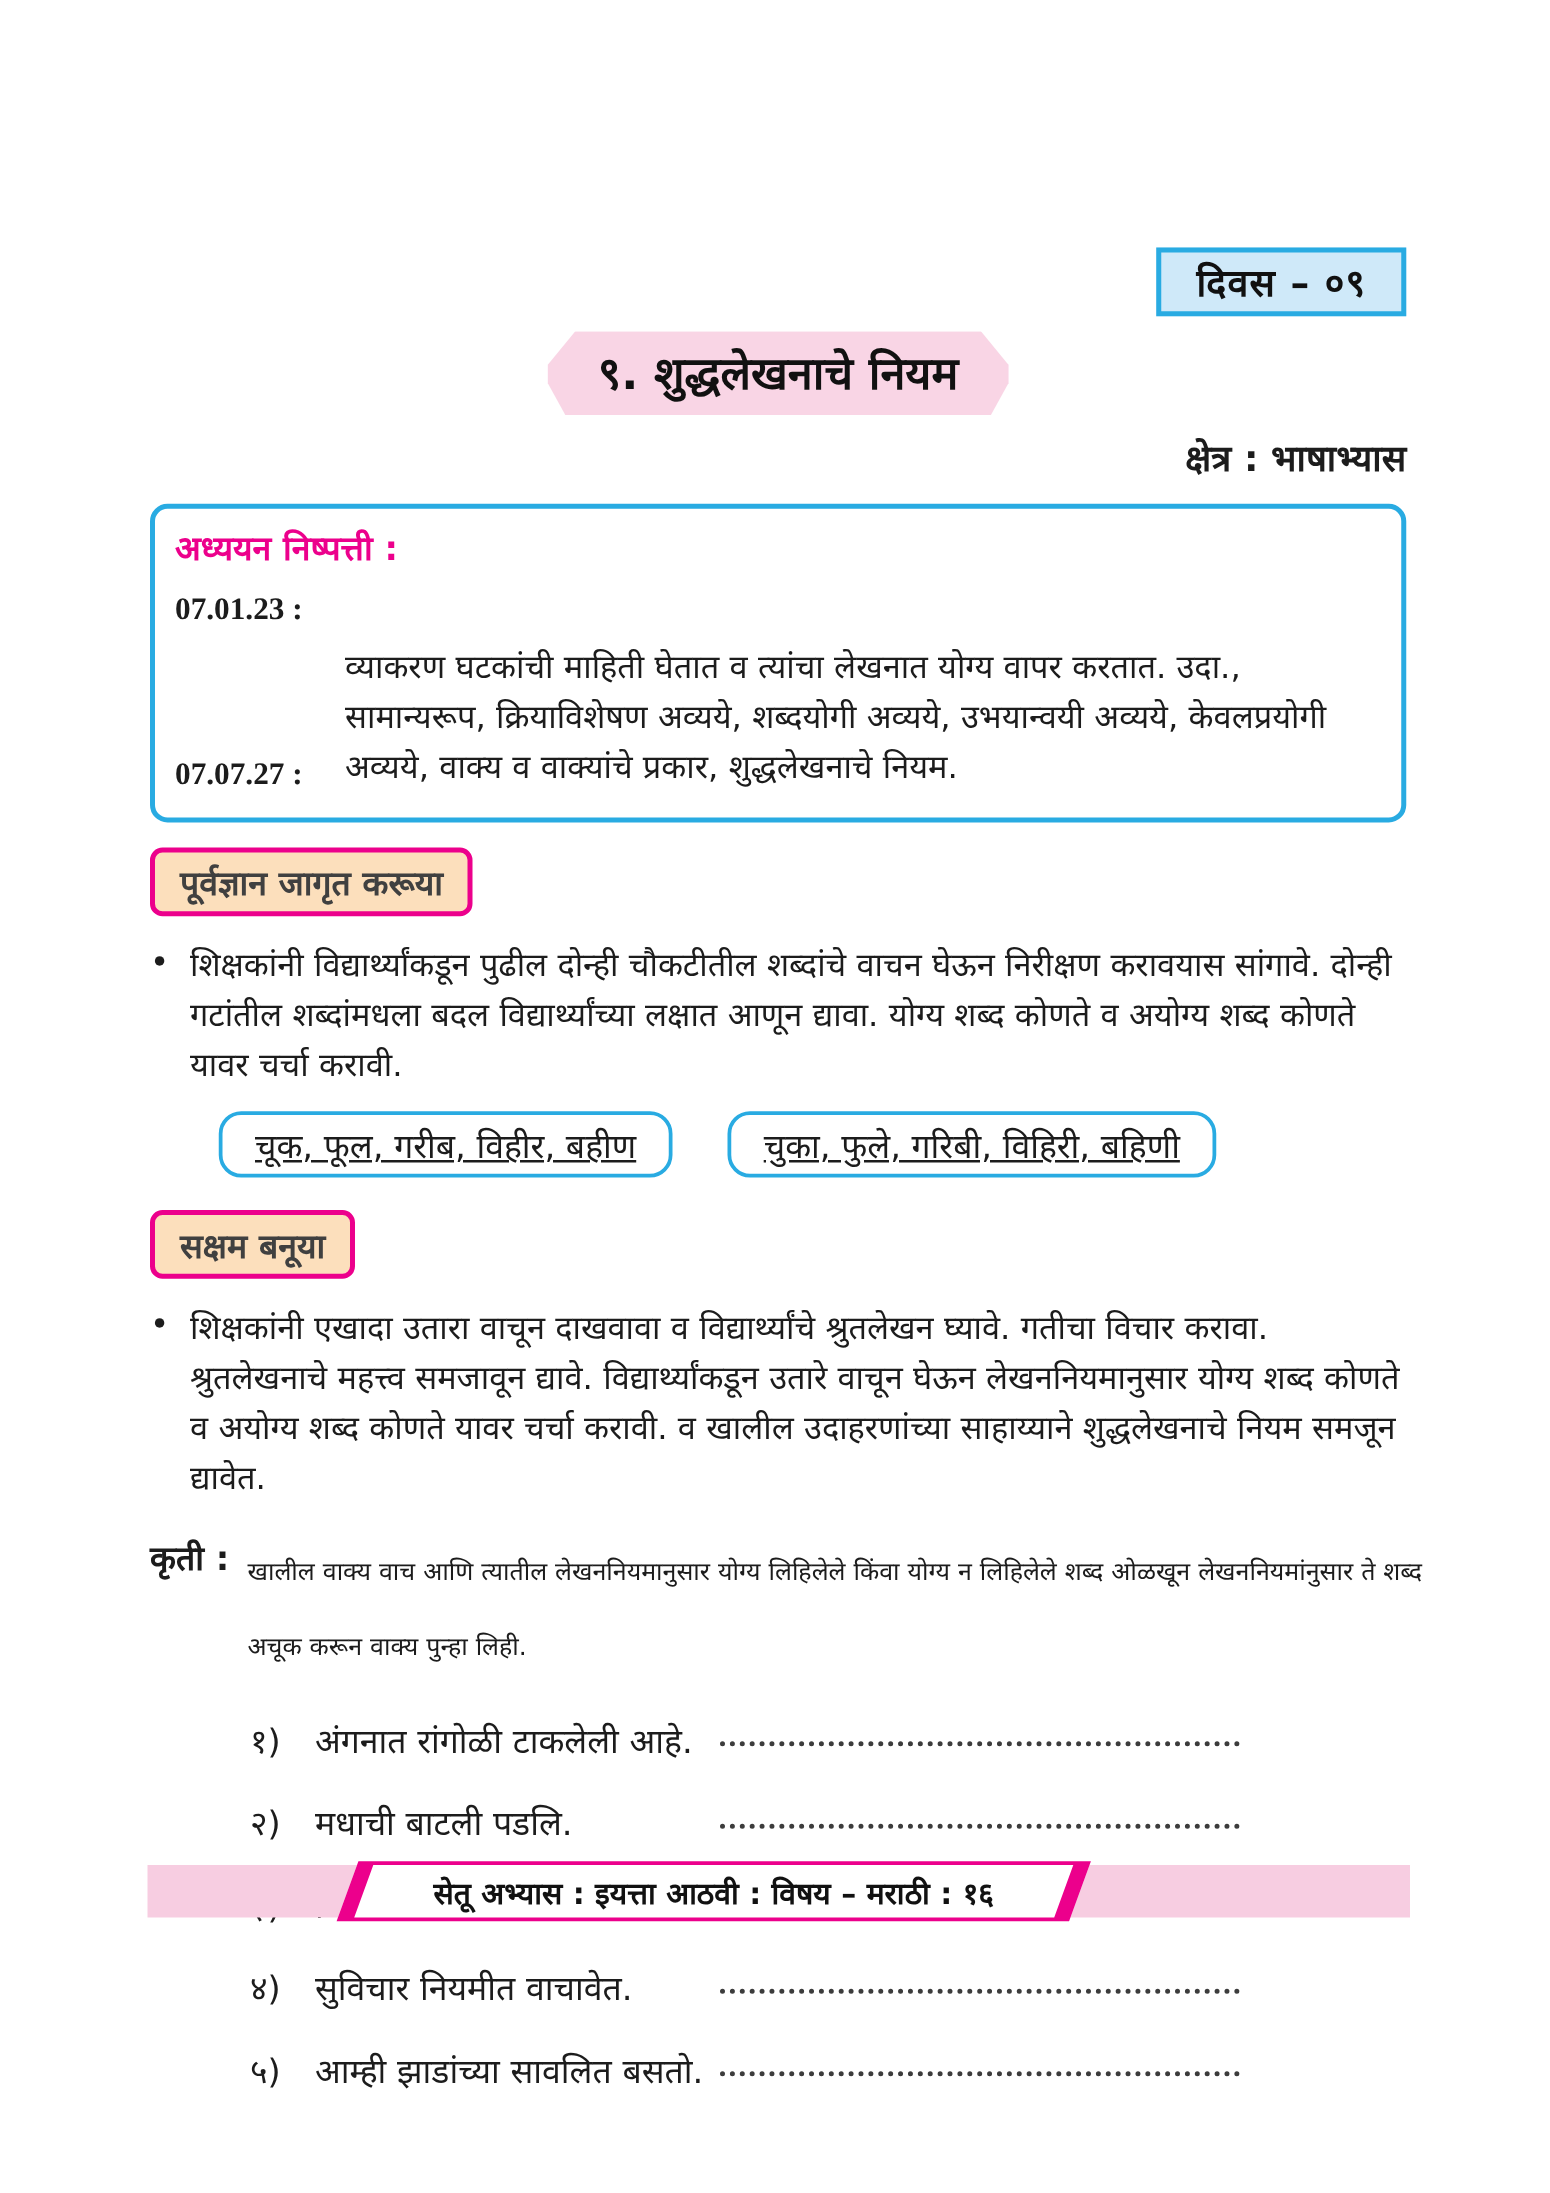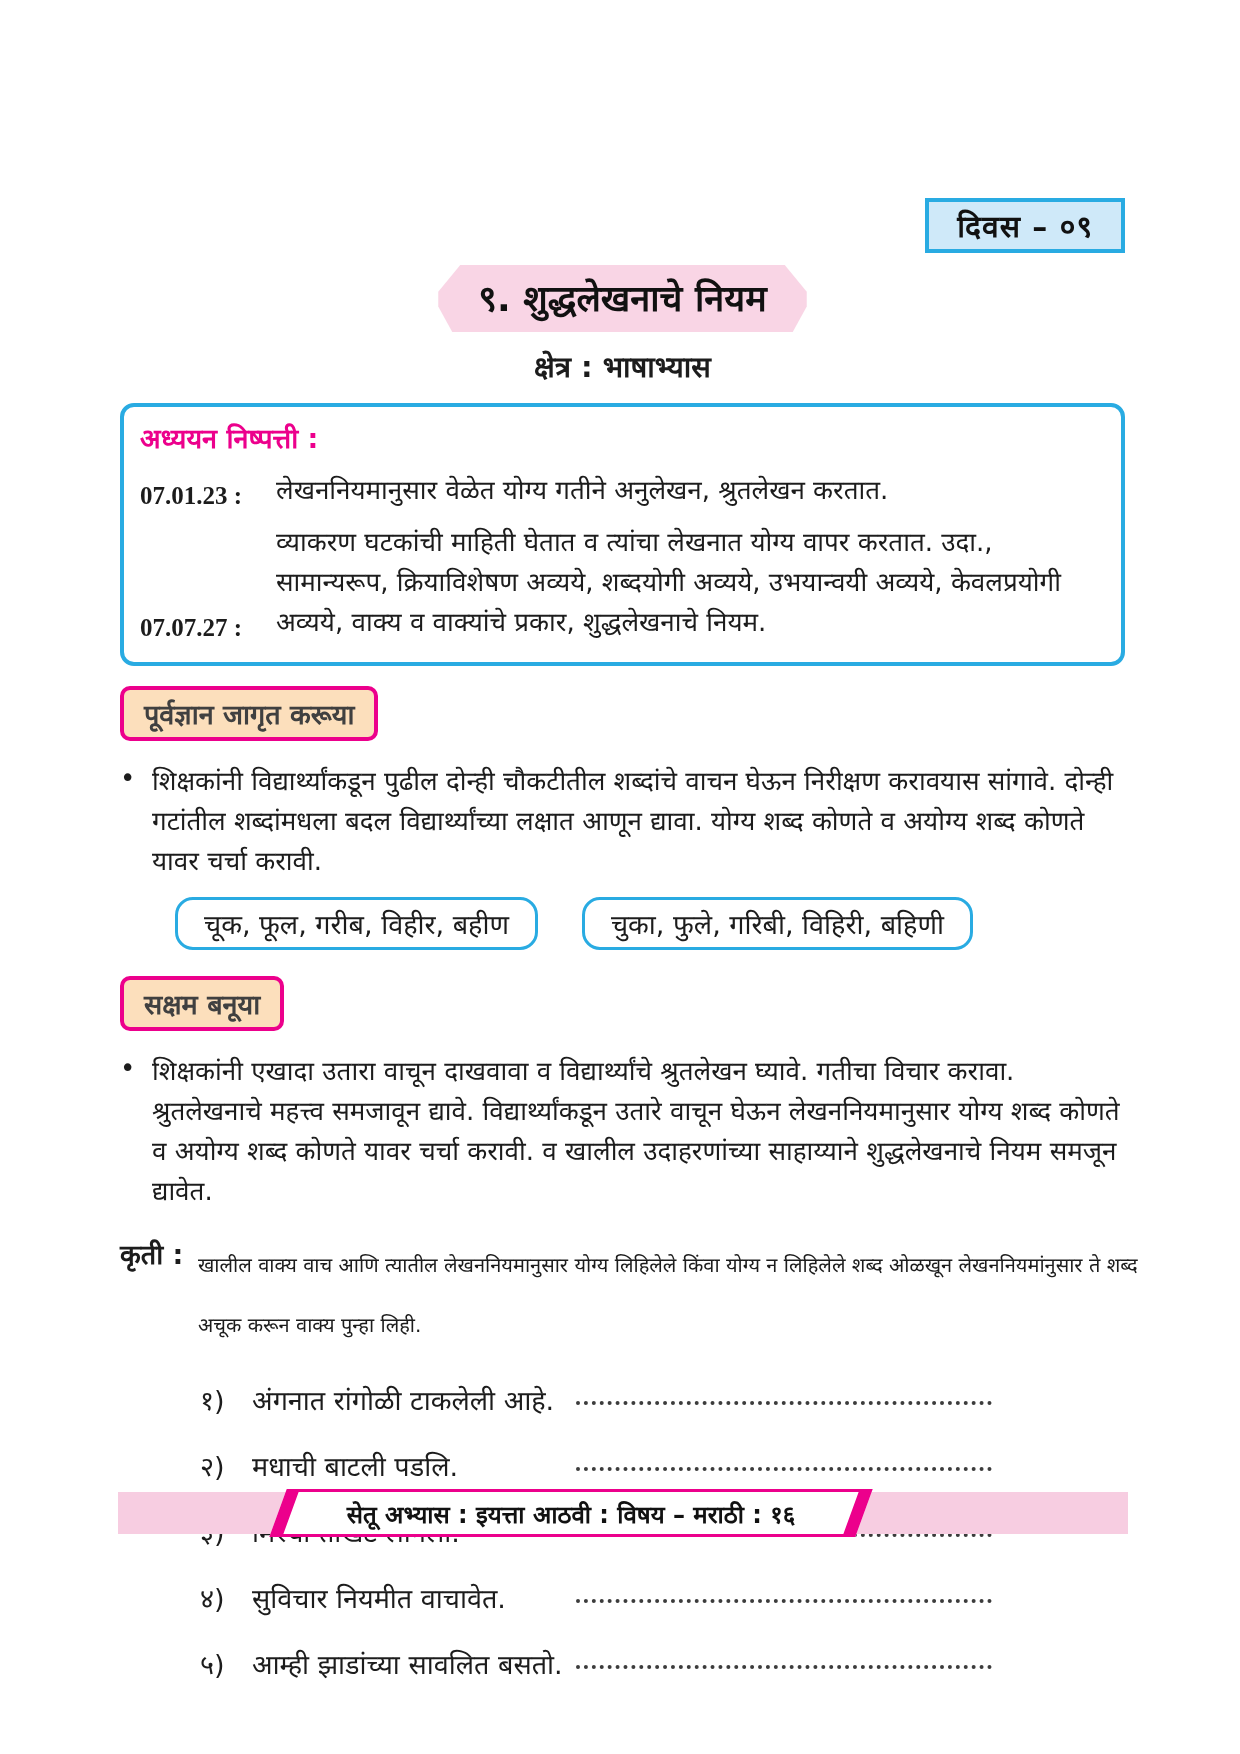--- a/index.html
+++ b/index.html
@@ -28,21 +28,21 @@
   
   .title-row { text-align:center; margin-top:12px; }
   .title-chip {
     display:inline-block;
     background:#f9d5e5;
     padding:8px 40px 10px 40px;
     font-size:36px; font-weight:bold; color:#111;
     clip-path: polygon(22px 0%, calc(100% - 22px) 0%, 100% 40%, 100% 62%, calc(100% - 14px) 100%, 14px 100%, 0% 62%, 0% 40%);
     filter: drop-shadow(0 7px 0 #ec008c);
   }
-  .subtitle-row { text-align:center; margin-top:14px; font-size:29px; font-weight:bold; }
+  .subtitle-row { text-align:right; margin-top:14px; font-size:29px; font-weight:bold; }
 
   
   .outcomes-box {
     margin-top:18px;
     border:4px solid #29abe2;
     border-radius:14px;
     padding:12px 22px 20px 16px;
   }
   .outcomes-heading { color:#ec008c; font-size:27px; font-weight:bold; margin-bottom:14px; }
   .outcome-row { display:flex; align-items:flex-end; margin-top:12px; }
@@ -65,21 +65,21 @@
   }
   .chip1 { margin-top:20px; }
   .chip2 { margin-top:26px; }
 
   
   .bullet-para { display:flex; margin-top:20px; width:1012px; }
   .bullet-dot { flex:0 0 32px; font-size:26px; padding-top:2px; }
   .bullet-text { flex:1; font-size:26px; line-height:40px; }
 
   
-  .word-boxes { display:flex; gap:44px; margin-top:16px; margin-left:55px; }
+  .word-boxes { display:flex; gap:44px; margin-top:16px; margin-left:55px;text-decoration:underline; }
   .word-box {
     border:3.5px solid #29abe2;
     border-radius:18px;
     padding:5px 26px;
     font-size:27px;
     white-space:nowrap;
   }
 
   
   .kruti-row { display:flex; margin-top:24px; width:1018px; }
@@ -129,21 +129,20 @@
     <div class="title-row">
       <div class="title-chip">९. शुद्धलेखनाचे नियम</div>
     </div>
 
     <div class="subtitle-row">क्षेत्र : भाषाभ्यास</div>
 
     <div class="outcomes-box">
       <div class="outcomes-heading">अध्ययन निष्पत्ती :</div>
       <div class="outcome-row">
         <div class="outcome-code">07.01.23 :</div>
-        <div class="outcome-text">लेखननियमानुसार वेळेत योग्य गतीने अनुलेखन, श्रुतलेखन करतात.</div>
       </div>
       <div class="outcome-row">
         <div class="outcome-code">07.07.27 :</div>
         <div class="outcome-text">व्याकरण घटकांची माहिती घेतात व त्यांचा लेखनात योग्य वापर करतात. उदा., सामान्यरूप, क्रियाविशेषण अव्यये, शब्दयोगी अव्यये, उभयान्वयी अव्यये, केवलप्रयोगी अव्यये, वाक्य व वाक्यांचे प्रकार, शुद्धलेखनाचे नियम.</div>
       </div>
     </div>
 
     <div class="chip1">
       <div class="section-chip">पूर्वज्ञान जागृत करूया</div>
     </div>

